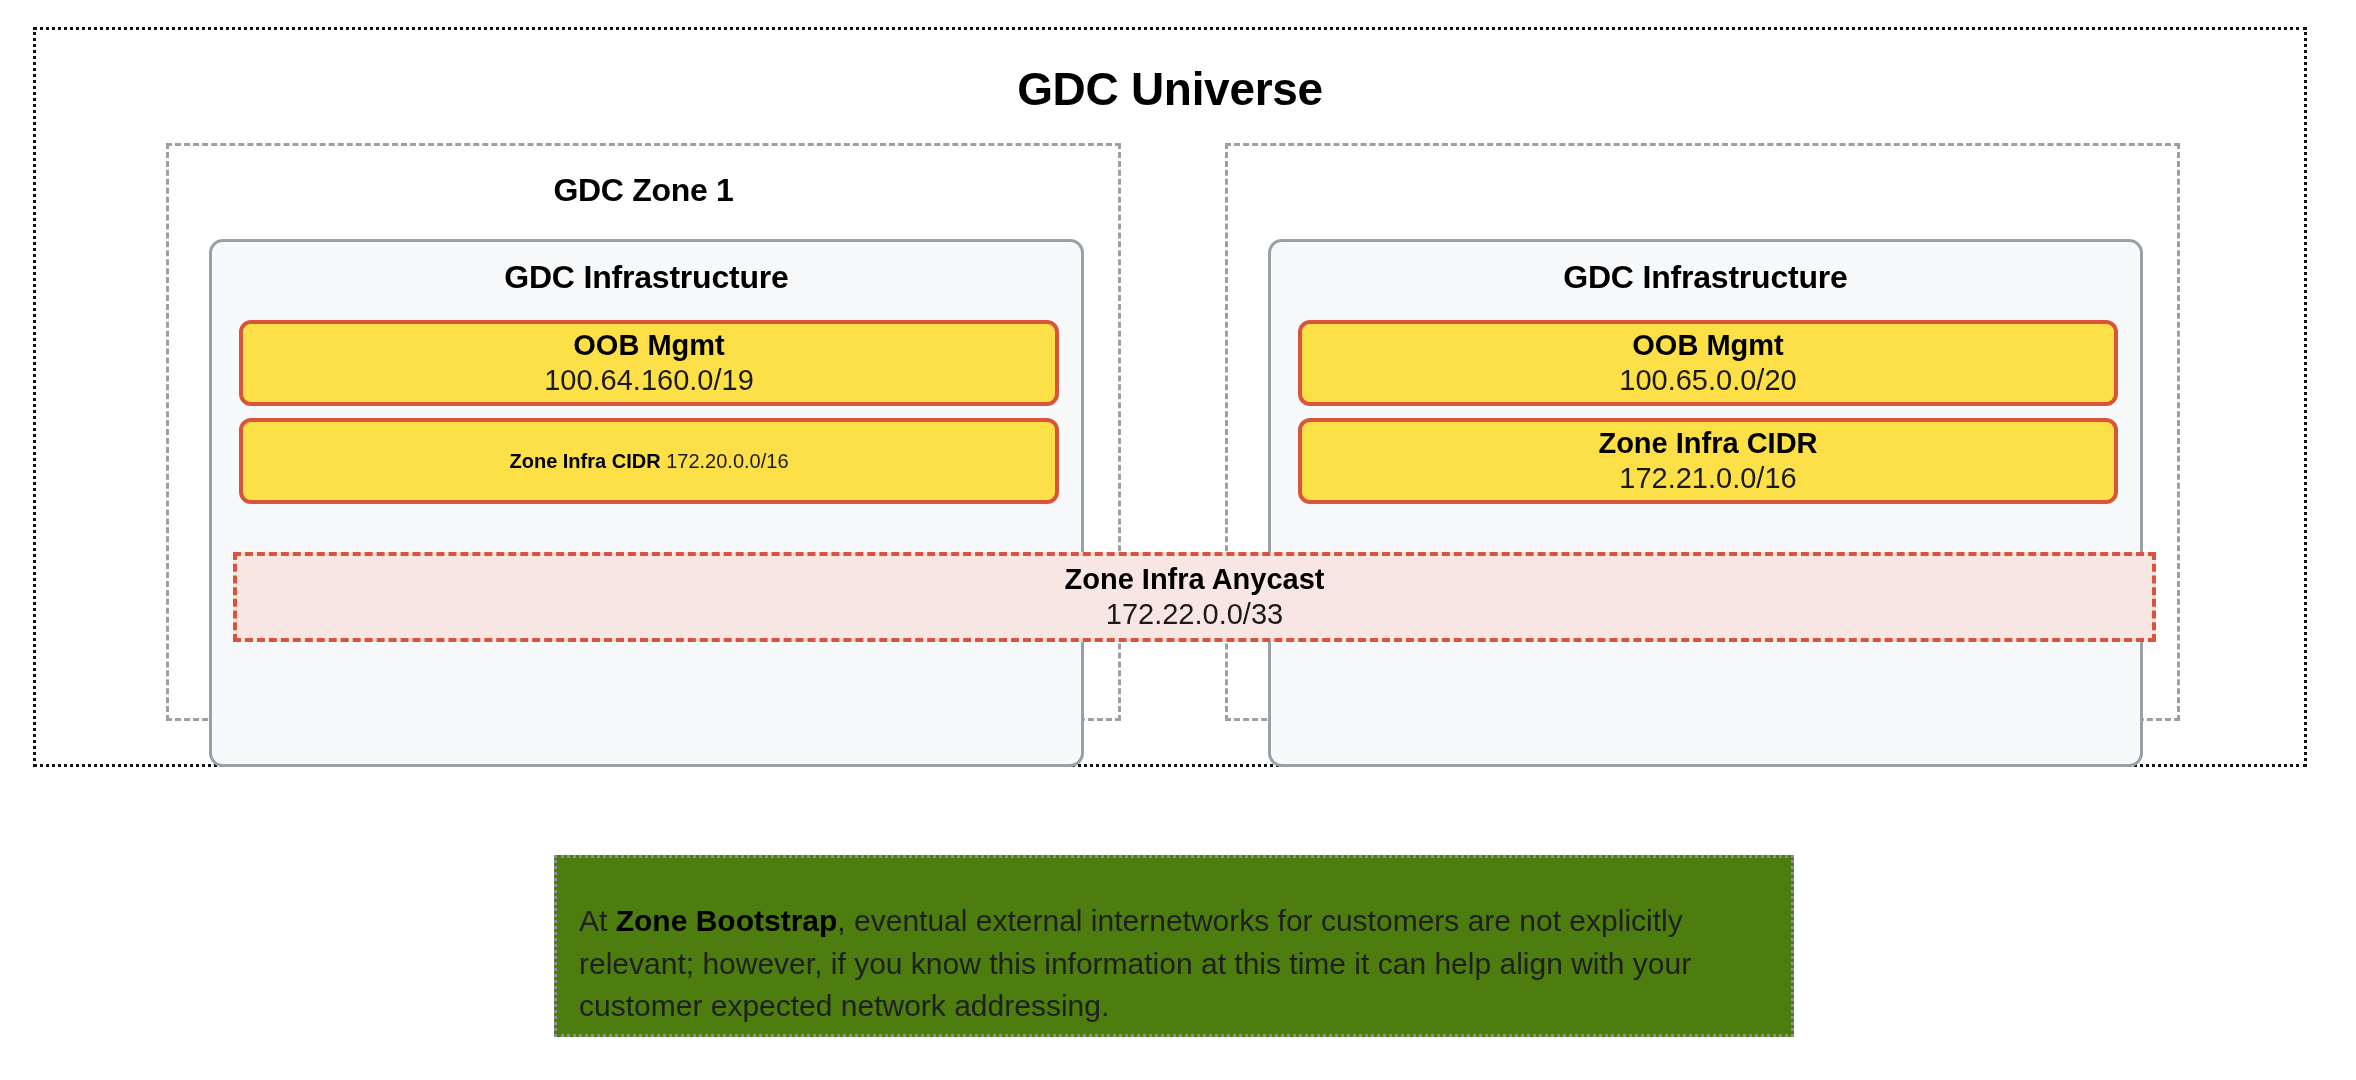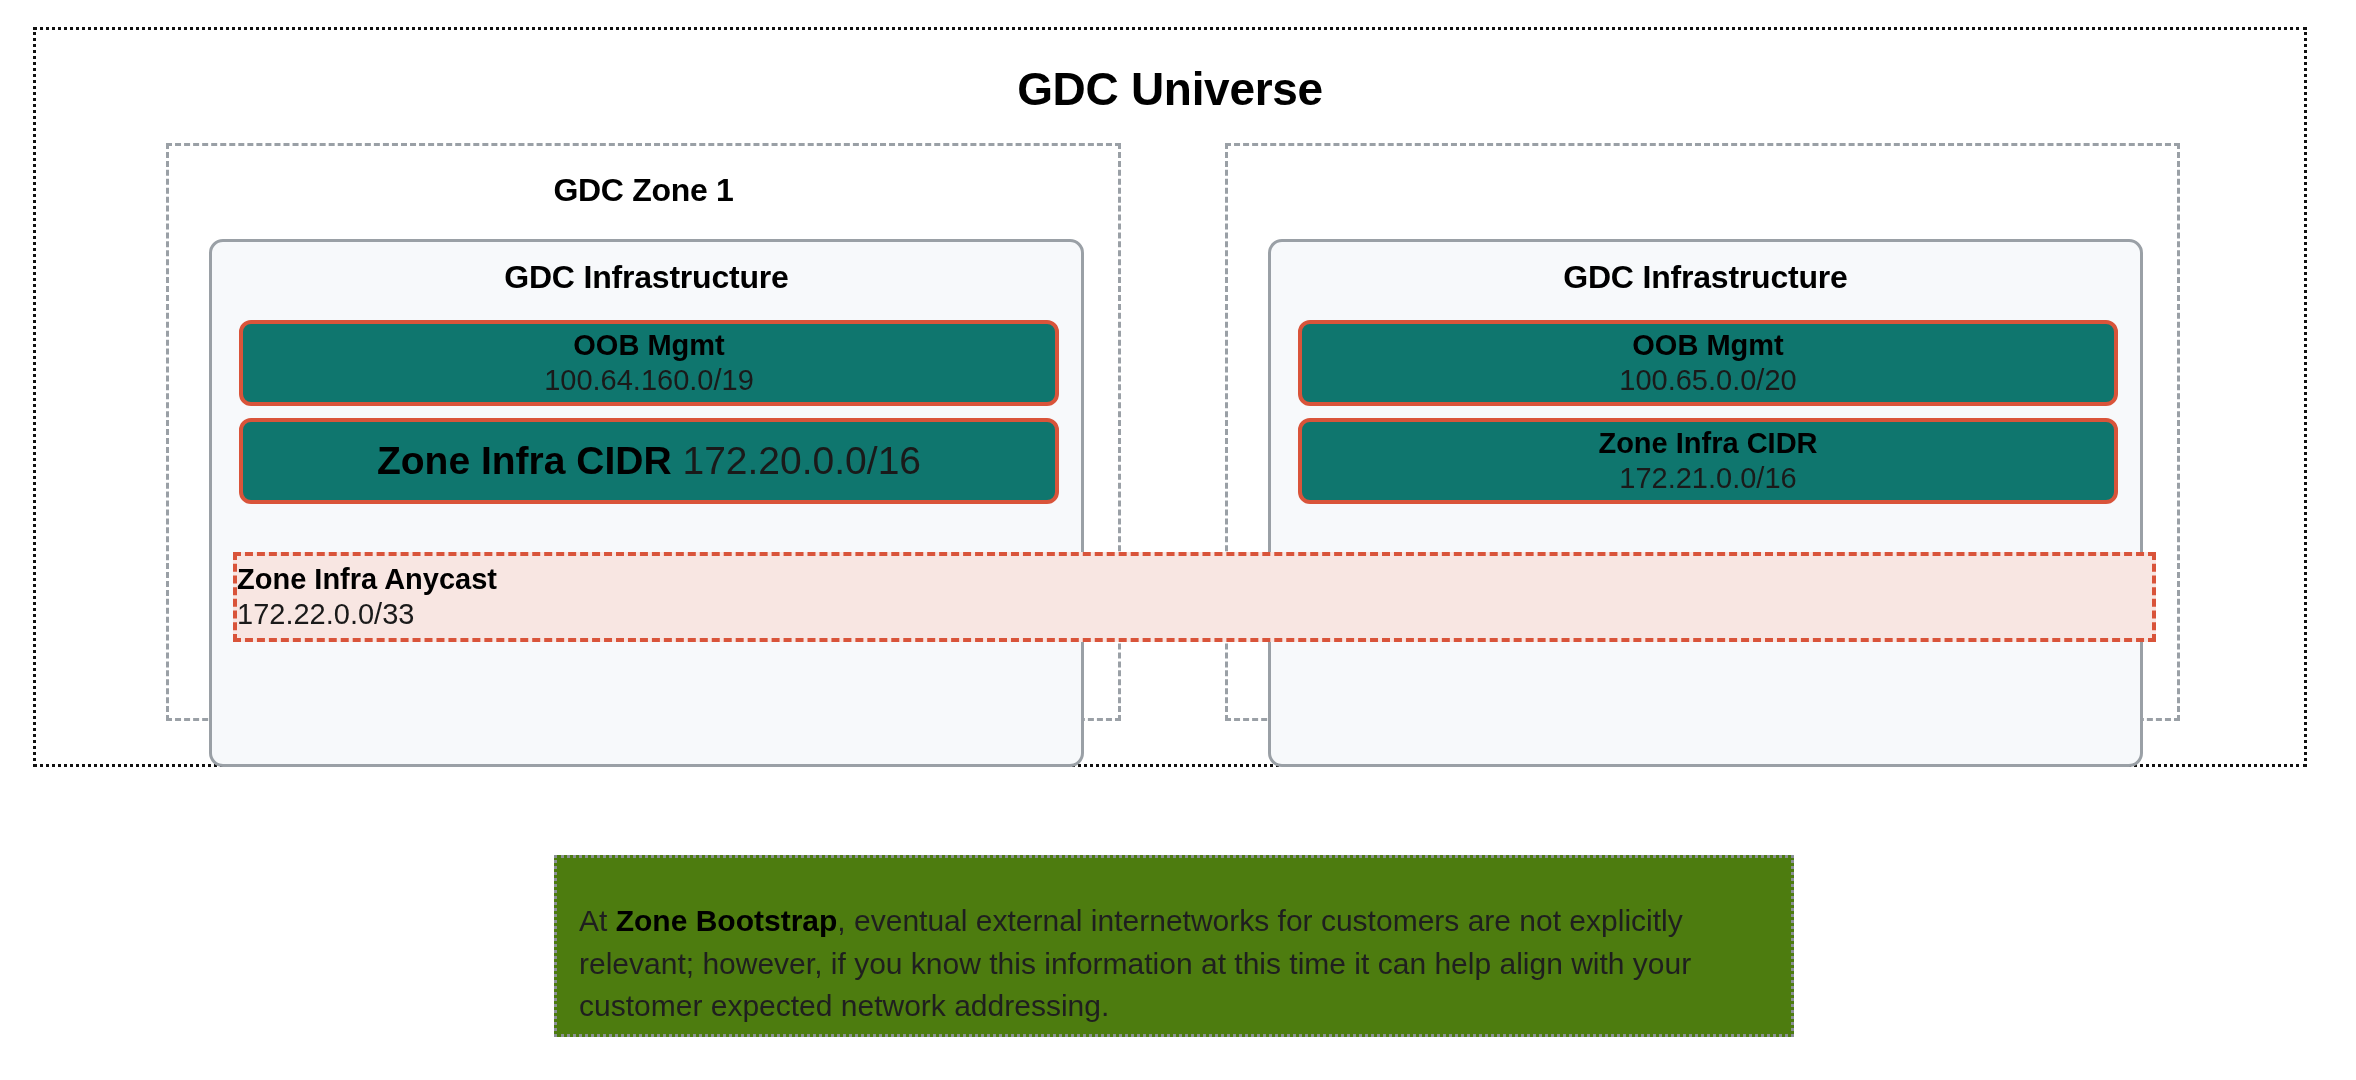--- a/index.html
+++ b/index.html
@@ -87,21 +87,21 @@
     font-weight: bold;
     letter-spacing: -0.2px;
     color: #000000;
   }
 
   
   .cidr-box {
     position: absolute;
     left: 27px;
     width: 820px;
-    background: #0f766e;
+    background: #fde047;
     border: 4px solid #d9543a;
     border-radius: 12px;
     box-sizing: border-box;
     display: flex;
     flex-direction: column;
     align-items: center;
     justify-content: center;
     text-align: center;
   }
   .cidr-box.oob   { top: 78px;  height: 86px; }
@@ -110,39 +110,39 @@
   .cidr-line {
     font-size: 29px;
     line-height: 1.22;
     color: #1a1a1a;
   }
   .cidr-label {
     font-weight: bold;
     color: #000000;
   }
   .cidr-inline {
-    font-size: 39px;
+    font-size: 20px;
     line-height: 1.22;
     color: #1a1a1a;
   }
   .cidr-inline .cidr-label { font-weight: bold; }
 
   
   .anycast {
     position: absolute;
     left: 197px;
     top: 522px;
     width: 1923px;
     height: 90px;
     background: #f8e6e2;
     border: 4px dashed #d9543a;
     box-sizing: border-box;
     display: flex;
     flex-direction: column;
-    align-items: flex-start;
+    align-items: center;
     justify-content: center;
     text-align: center;
     z-index: 5;
   }
 
   
   .note {
     position: absolute;
     left: 554px;
     top: 855px;

